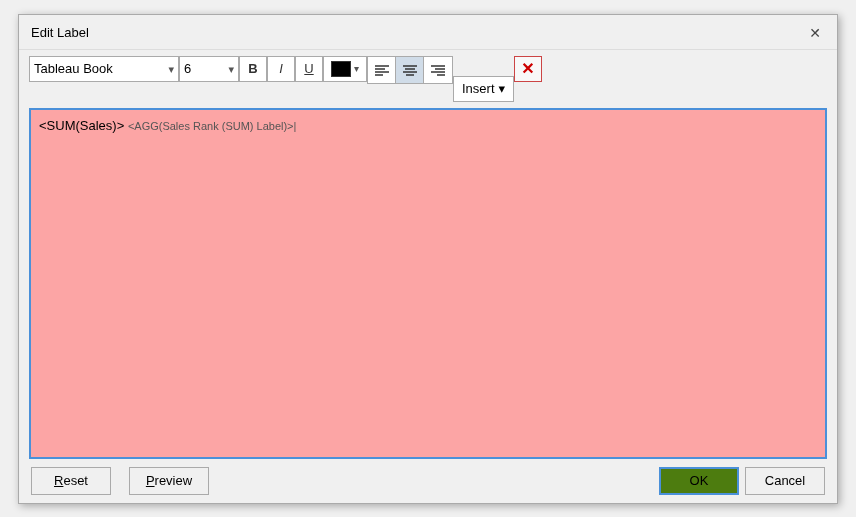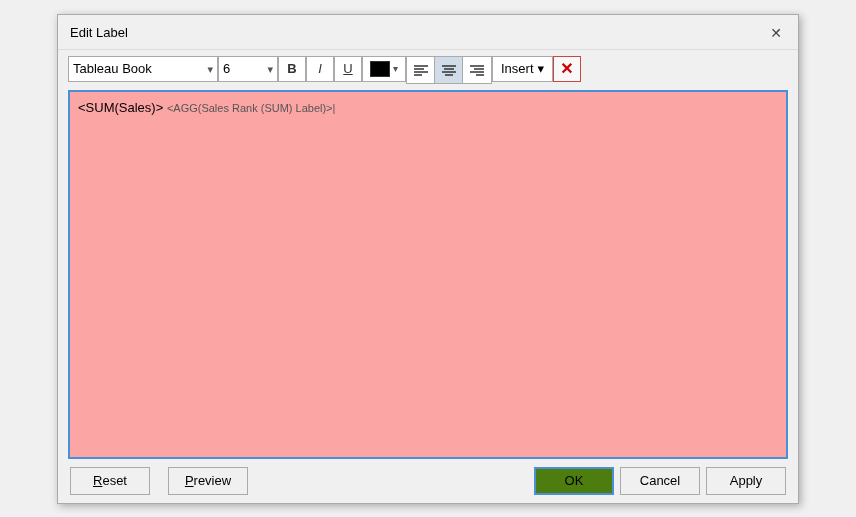--- a/index.html
+++ b/index.html
@@ -12,21 +12,21 @@
       width: 856px;
       height: 517px;
       font-family: 'Segoe UI', Tahoma, Geneva, Verdana, sans-serif;
       font-size: 13px;
     }
 
     .dialog {
       background: #f0f0f0;
       border: 1px solid #aaa;
       box-shadow: 2px 2px 8px rgba(0,0,0,0.3);
-      width: 742px;
+      width: 820px;
       height: 490px;
       display: flex;
       flex-direction: column;
     }
 
     .title-bar {
       background: #f0f0f0;
       padding: 8px 12px 6px 12px;
       display: flex;
       align-items: center;
@@ -172,20 +172,21 @@
     .insert-btn {
       height: 26px;
       padding: 0 8px;
       border: 1px solid #aaa;
       background: white;
       cursor: pointer;
       font-size: 13px;
       display: flex;
       align-items: center;
       gap: 4px;
+      margin-top: 20px;
     }
 
     .clear-btn {
       width: 28px;
       height: 26px;
       border: 1px solid #c44;
       background: #f8f8f8;
       cursor: pointer;
       display: flex;
       align-items: center;
@@ -343,17 +344,16 @@
       <button class="bottom-btn">
         <span><span class="underline-char">R</span>eset</span>
       </button>
       <button class="bottom-btn">
         <span><span class="underline-char">P</span>review</span>
       </button>
     </div>
     <div class="bottom-right">
       <button class="bottom-btn primary">OK</button>
       <button class="bottom-btn">Cancel</button>
-      <button class="bottom-btn">Apply</button>
     </div>
   </div>
 
 </div>
 
 </body></html>

